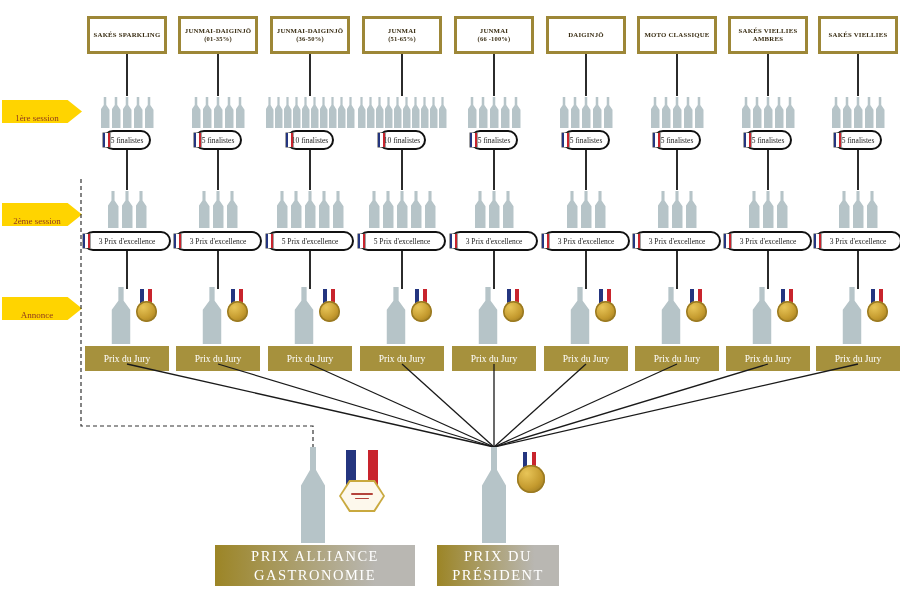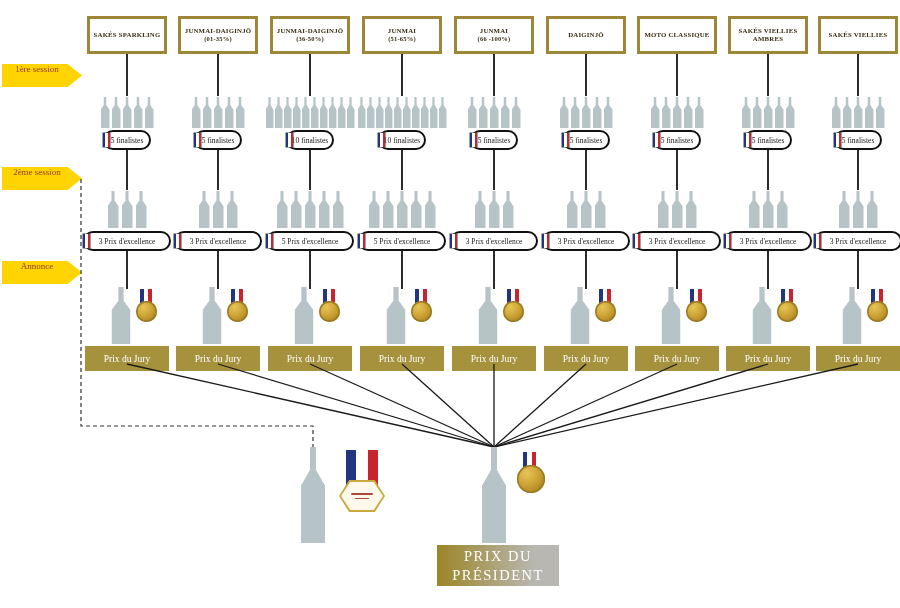--- a/index.html
+++ b/index.html
@@ -14,22 +14,22 @@
     --grad-gold:#9c8526;
     --grad-silver:#b9b7b2;
   }
   *{margin:0;padding:0;box-sizing:border-box;}
   body{background:#fff;font-family:"Liberation Serif","DejaVu Serif",serif;}
   #canvas{position:relative;width:900px;height:608px;background:#fff;overflow:hidden;}
 
   
   .arrow{position:absolute;left:2px;width:80px;height:23px;background:var(--arrow-yellow);
     clip-path:polygon(0 0,82% 0,100% 50%,82% 100%,0 100%);
-    display:flex;align-items:flex-start;justify-content:center;
-    font-size:9px;color:var(--arrow-text);padding-right:10px;}
+    display:flex;align-items:flex-end;justify-content:center;
+    font-size:9px;color:var(--arrow-text);padding-right:10px;margin-top:36px;}
   .arrow1{top:64px;} .arrow2{top:167px;} .arrow3{top:261px;}
 
   
   .column{position:absolute;top:16px;width:90px;display:flex;flex-direction:column;align-items:center;}
   .header-box{width:80px;height:38px;border:3px solid var(--gold-border);background:#fff;
     display:flex;flex-direction:column;align-items:center;justify-content:center;
     font-weight:bold;color:#3a2e14;font-size:6.8px;letter-spacing:.2px;text-align:center;line-height:1.25;}
   .header-sub{font-weight:bold;font-size:6.5px;}
   .vline{width:1.5px;background:var(--line);}
   .v1{height:42px;} .v2{height:40px;} .v3{height:38px;}
@@ -497,20 +497,23 @@
   </div>
   <div class="medal-alliance">
     <div class="ribbon-lg"></div>
     <div class="hex-medal">
       <div class="hex-inner">
           <i class="hex-line1"></i>
           <i class="hex-line2"></i>
         </div>
     </div>
   </div>
+  <div class="award-box alliance-box">
+    <span>PRIX ALLIANCE GASTRONOMIE</span>
+  </div>
 
   <div class="big-figure" style="left:479px;top:447px;">
     <div class="bottle b-lg"></div>
   </div>
   <div class="medal-president">
     <div class="ribbon-md"></div>
     <div class="coin coin-lg"></div>
   </div>
   <div class="award-box president-box">
     <span>PRIX DU PRÉSIDENT</span>

